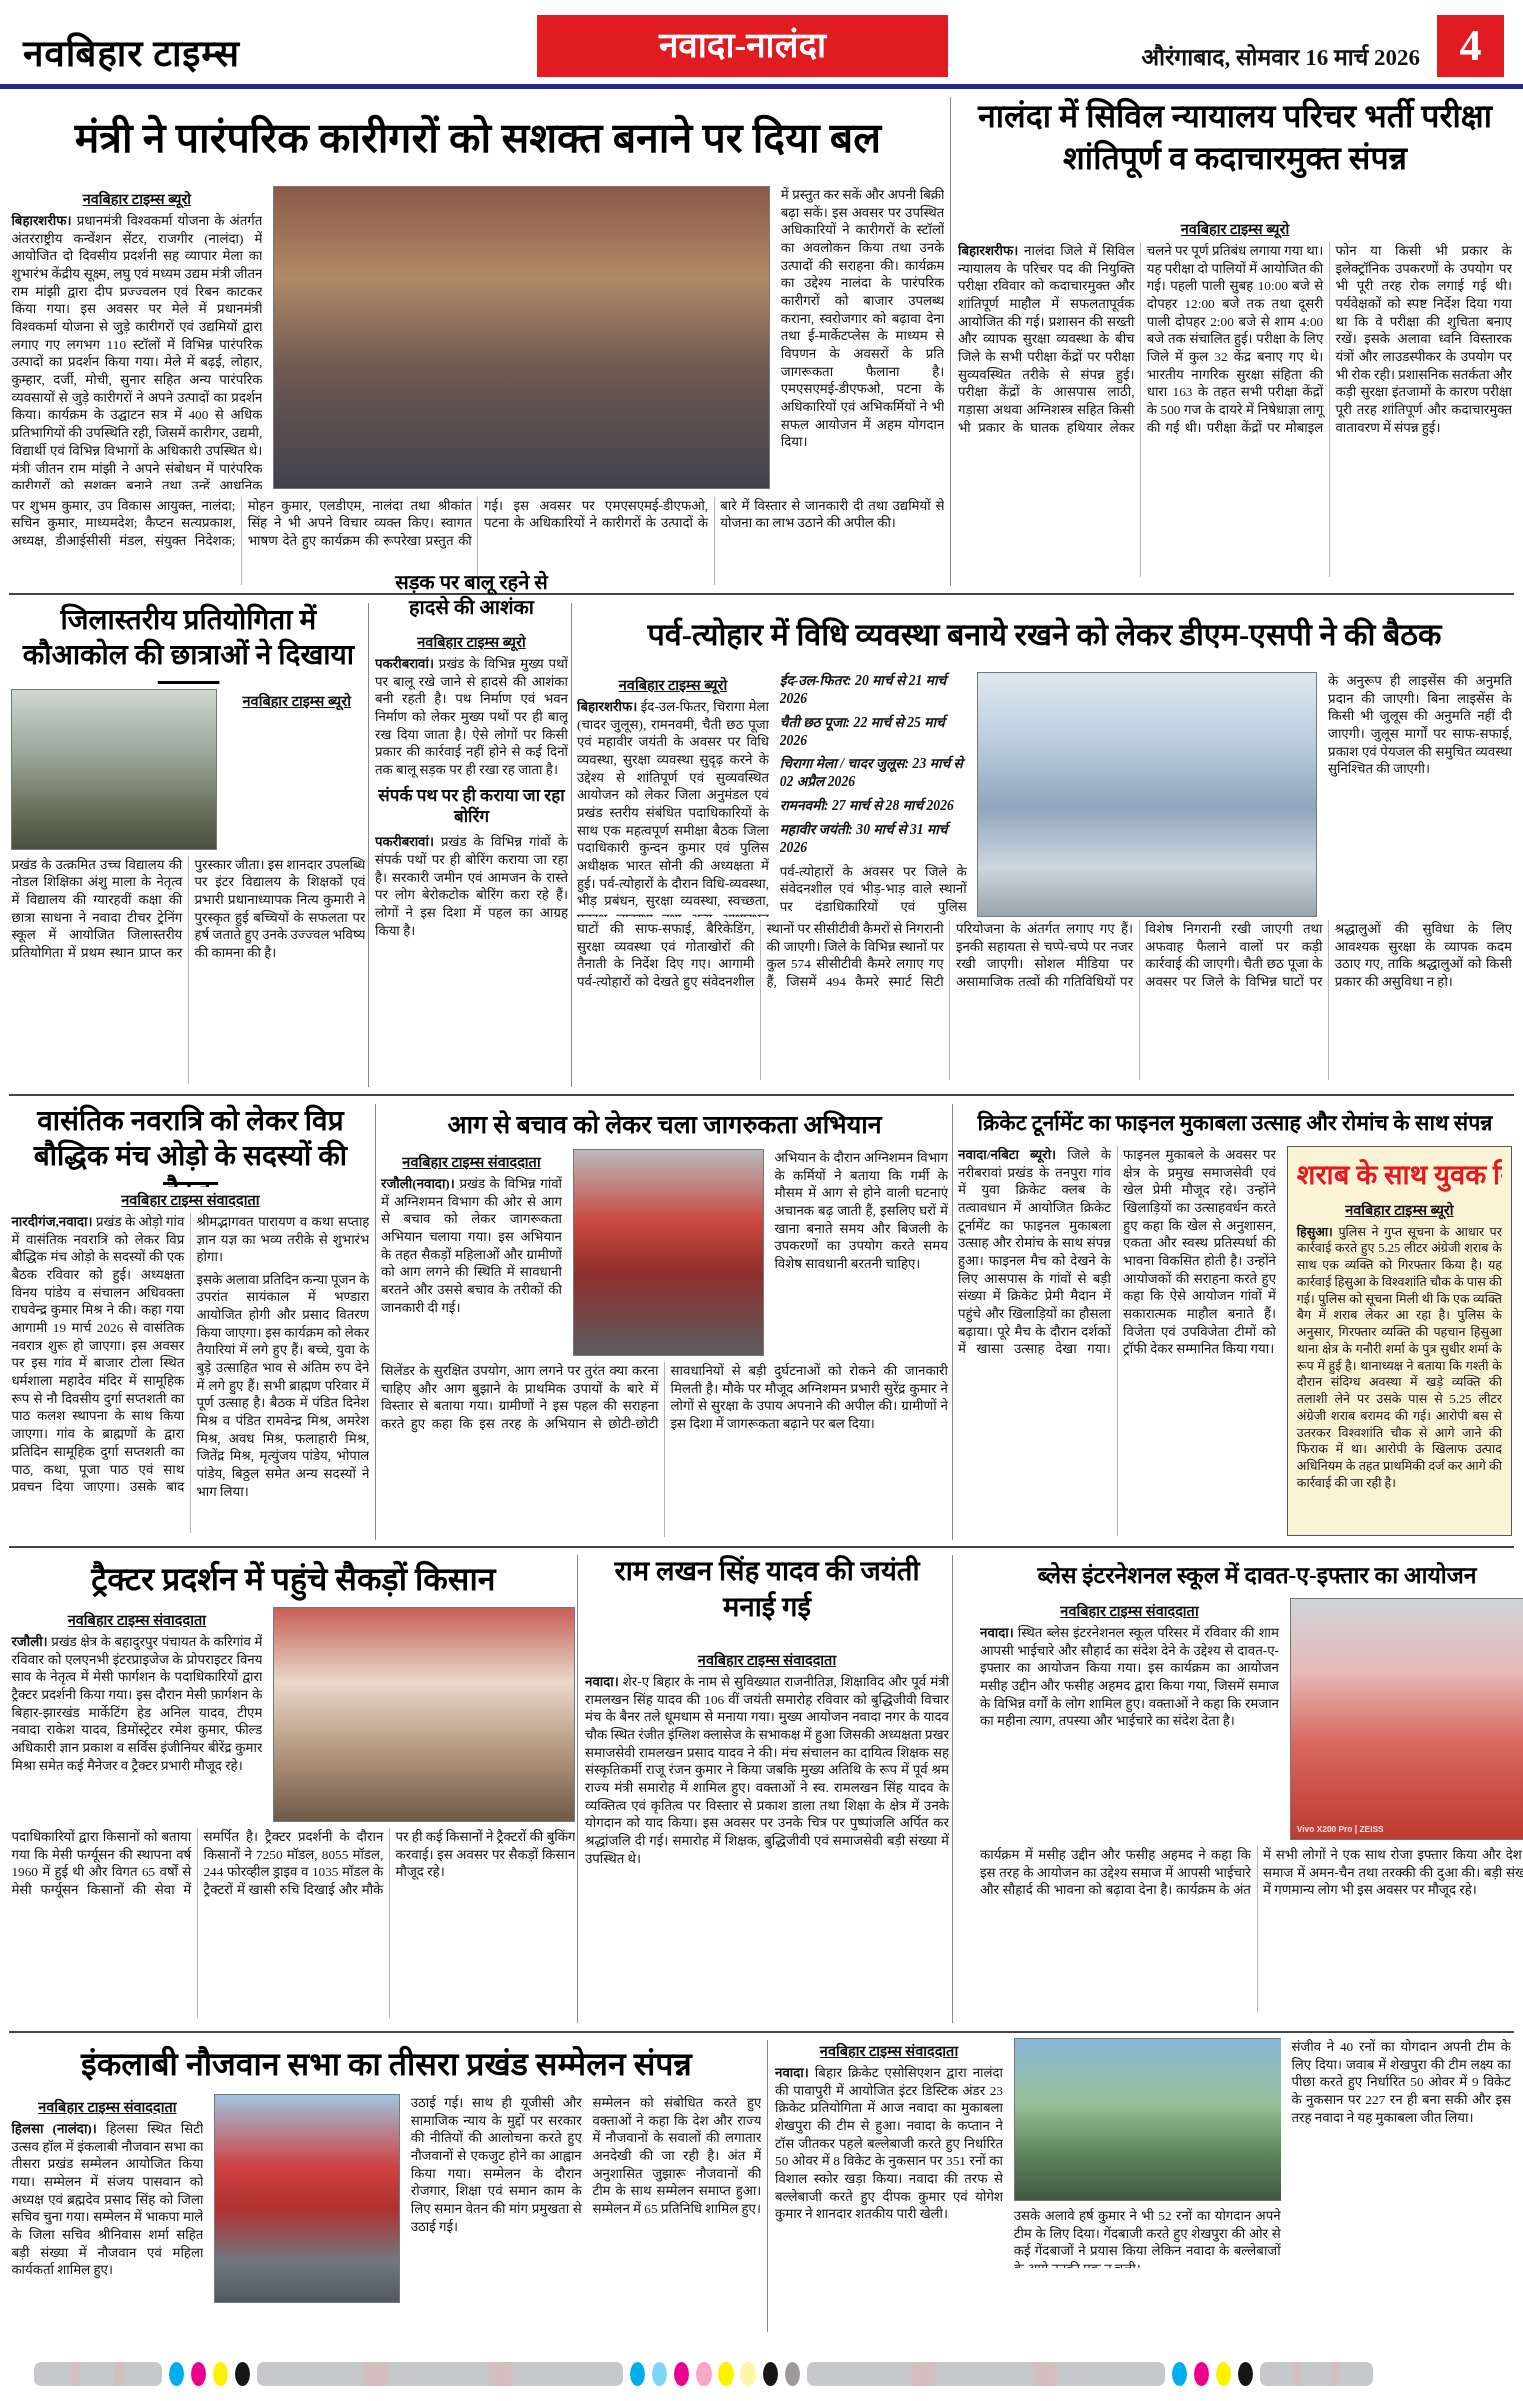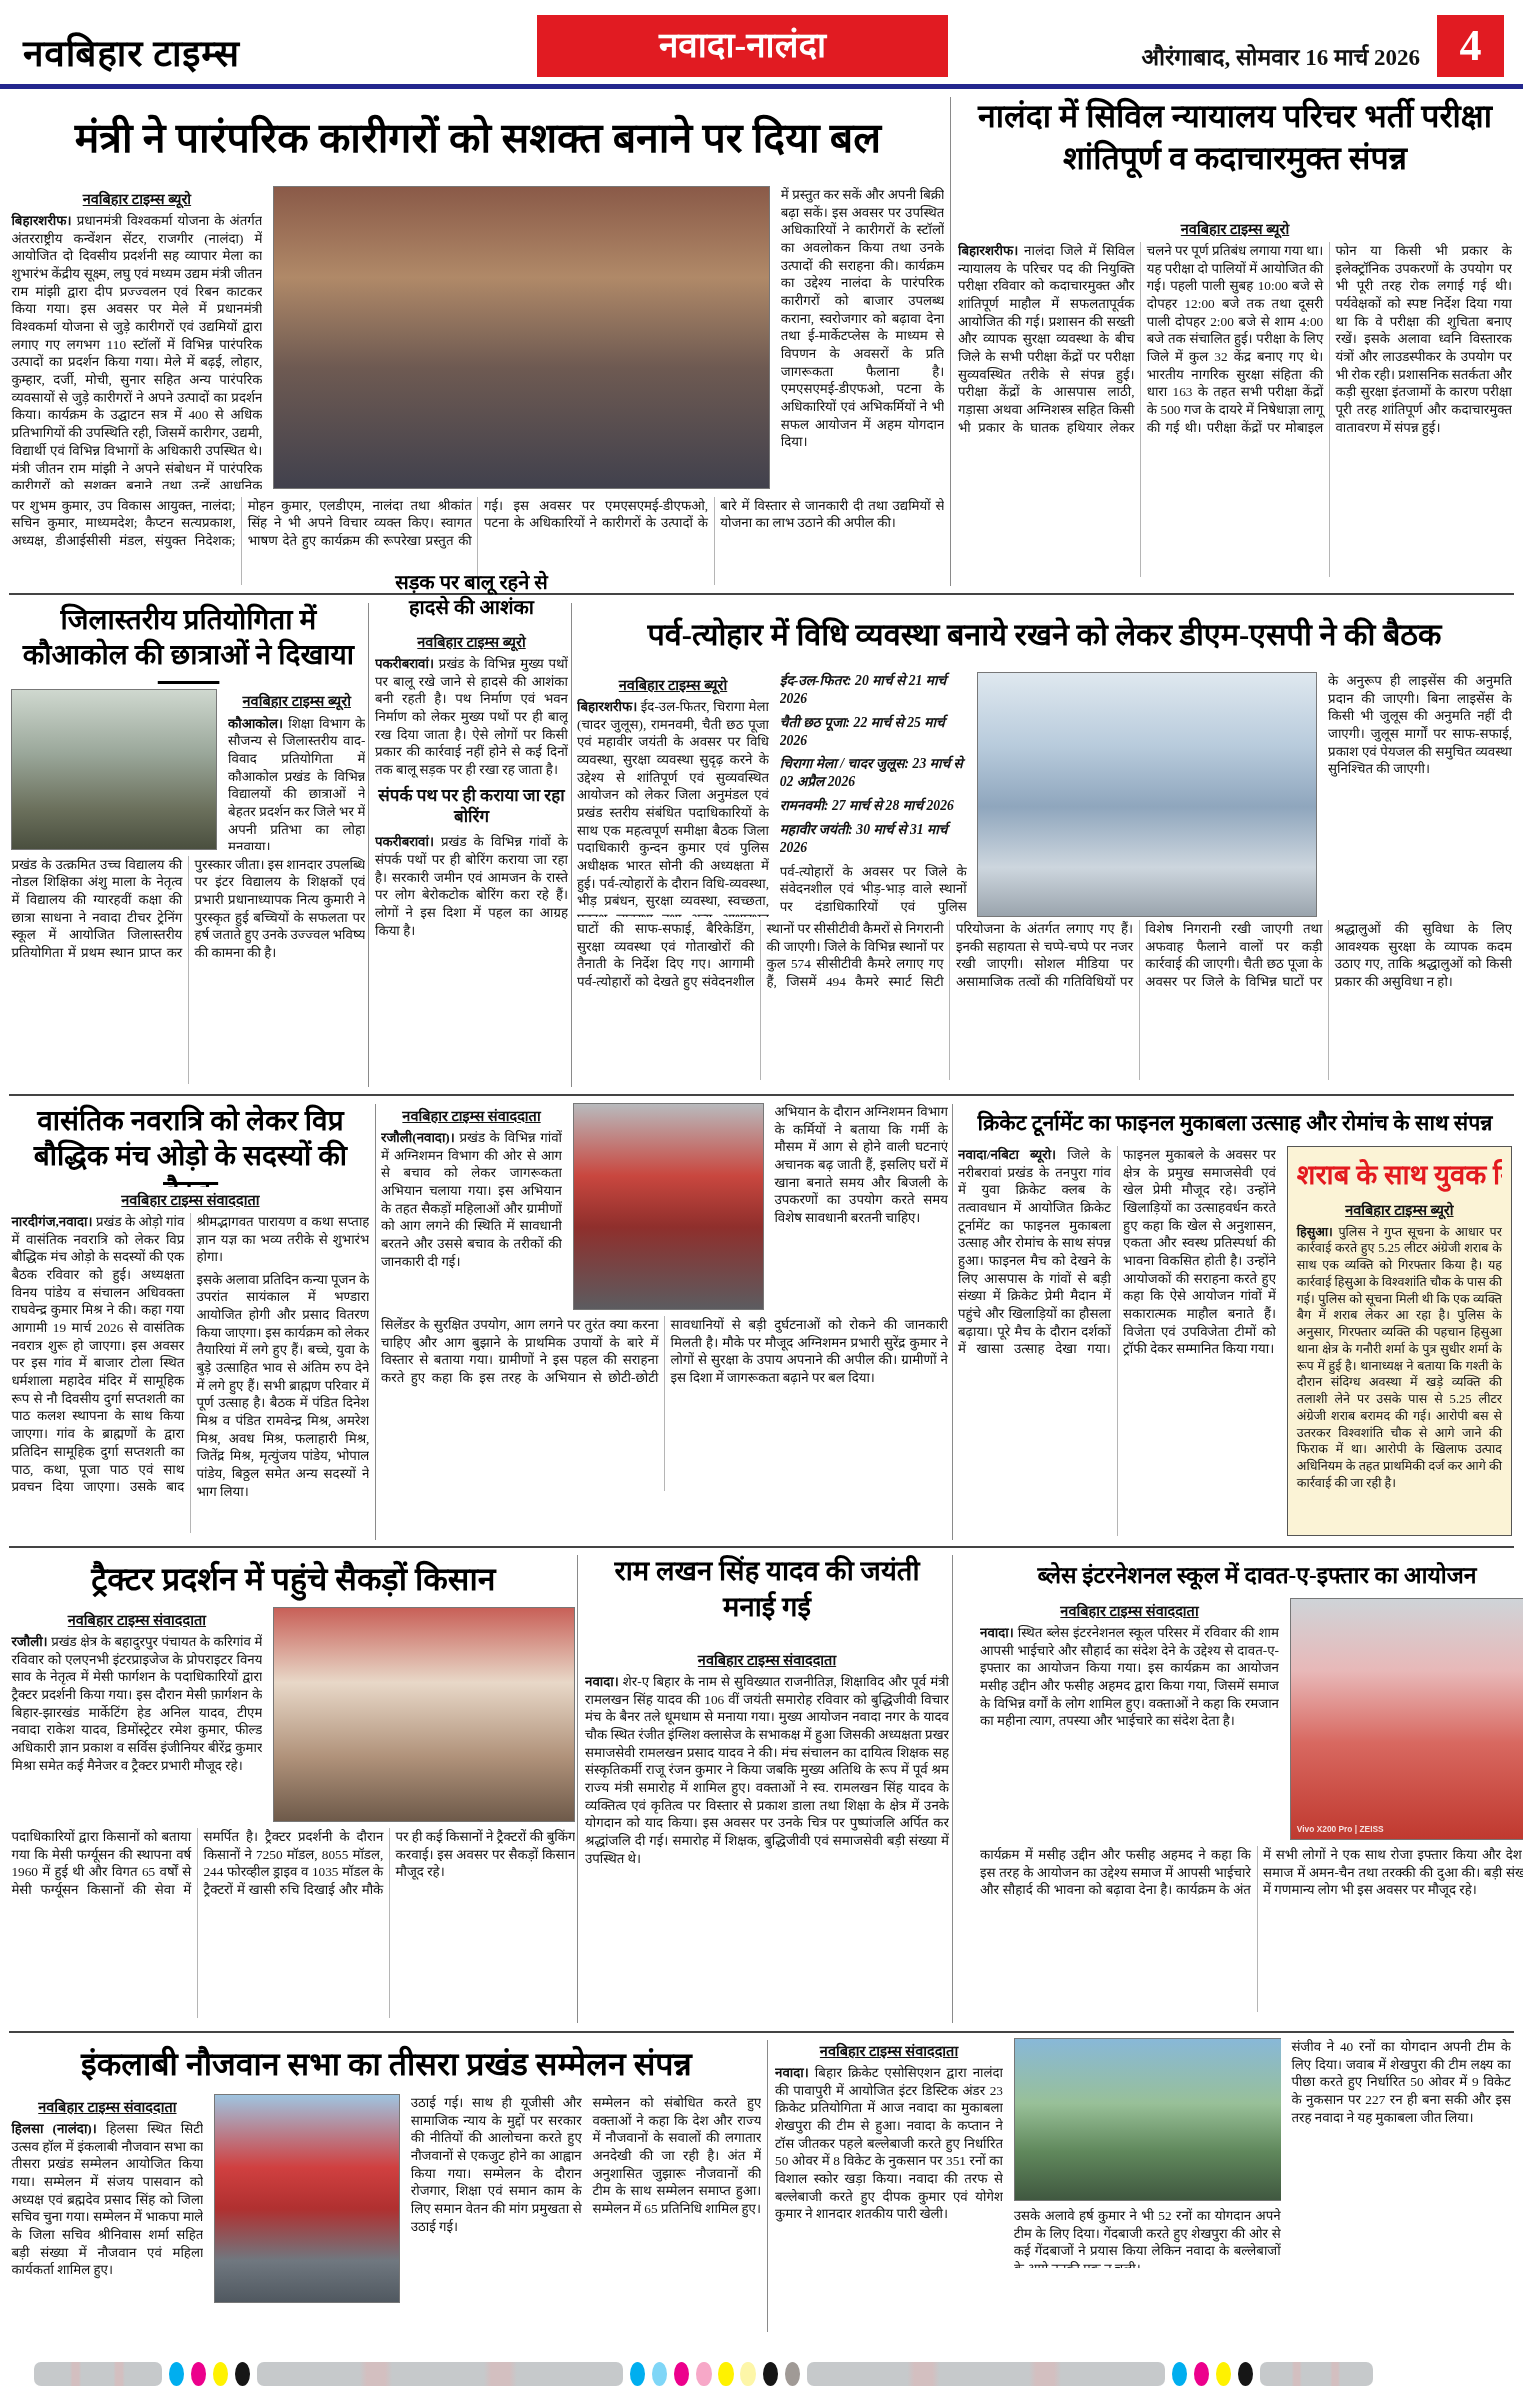--- a/index.html
+++ b/index.html
@@ -86,21 +86,20 @@
 
   <div class="vrule" style="left:950px;top:97px;height:489px"></div>
   <div class="hrule" style="top:593px"></div>
 
   <section class="article" style="left:11.4px;top:602px;width:354px;height:487px">
     <h1 class="hl" style="font-size:28px;height:82px;line-height:1.25">जिलास्तरीय प्रतियोगिता में कौआकोल की छात्राओं ने दिखाया जज्बा</h1>
     <div class="flexrow" style="height:161px;margin-top:4.6px">
       <div class="photo p2" style="width:204px"></div>
       <div class="txtcol" style="flex:1">
         <div class="byline">नवबिहार टाइम्स ब्यूरो</div>
-        <p class="bt"><b class="dl">कौआकोल।</b> <span>शिक्षा विभाग के सौजन्य से जिलास्तरीय वाद-विवाद प्रतियोगिता में कौआकोल प्रखंड के विभिन्न विद्यालयों की छात्राओं ने बेहतर प्रदर्शन कर जिले भर में अपनी प्रतिभा का लोहा मनवाया।</span></p>
       </div>
     </div>
     <div class="cols" style="column-count:2;height:228px;margin-top:6.1px">
       <p class="bt">प्रखंड के उत्क्रमित उच्च विद्यालय की नोडल शिक्षिका अंशु माला के नेतृत्व में विद्यालय की ग्यारहवीं कक्षा की छात्रा साधना ने नवादा टीचर ट्रेनिंग स्कूल में आयोजित जिलास्तरीय प्रतियोगिता में प्रथम स्थान प्राप्त कर पुरस्कार जीता। इस शानदार उपलब्धि पर इंटर विद्यालय के शिक्षकों एवं प्रभारी प्रधानाध्यापक नित्य कुमारी ने पुरस्कृत हुई बच्चियों के सफलता पर हर्ष जताते हुए उनके उज्ज्वल भविष्य की कामना की है।</p>
     </div>
   </section>
 
   <section class="article" style="left:375px;top:570px;width:193px;height:487px">
     <h1 class="hl" style="font-size:20px;height:59px;line-height:1.25">सड़क पर बालू रहने से हादसे की आशंका</h1>
     <div class="byline">नवबिहार टाइम्स ब्यूरो</div>
@@ -141,20 +140,21 @@
   <section class="article" style="left:11.4px;top:1103px;width:358px;height:440px">
     <h1 class="hl" style="font-size:28px;height:84px;line-height:1.25">वासंतिक नवरात्रि को लेकर विप्र बौद्धिक मंच ओड़ो के सदस्यों की बैठक</h1>
     <div class="byline">नवबिहार टाइम्स संवाददाता</div>
     <div class="cols" style="column-count:2;height:320px">
       <p class="bt"><b class="dl">नारदीगंज,नवादा।</b> <span>प्रखंड के ओड़ो गांव में वासंतिक नवरात्रि को लेकर विप्र बौद्धिक मंच ओड़ो के सदस्यों की एक बैठक रविवार को हुई। अध्यक्षता विनय पांडेय व संचालन अधिवक्ता राघवेन्द्र कुमार मिश्र ने की। कहा गया आगामी 19 मार्च 2026 से वासंतिक नवरात्र शुरू हो जाएगा। इस अवसर पर इस गांव में बाजार टोला स्थित धर्मशाला महादेव मंदिर में सामूहिक रूप से नौ दिवसीय दुर्गा सप्तशती का पाठ कलश स्थापना के साथ किया जाएगा। गांव के ब्राह्मणों के द्वारा प्रतिदिन सामूहिक दुर्गा सप्तशती का पाठ, कथा, पूजा पाठ एवं साथ प्रवचन दिया जाएगा। उसके बाद श्रीमद्भागवत पारायण व कथा सप्ताह ज्ञान यज्ञ का भव्य तरीके से शुभारंभ होगा।</span></p>
       <p class="bt">इसके अलावा प्रतिदिन कन्या पूजन के उपरांत सायंकाल में भण्डारा आयोजित होगी और प्रसाद वितरण किया जाएगा। इस कार्यक्रम को लेकर तैयारियां में लगे हुए हैं। बच्चे, युवा के बुड़े उत्साहित भाव से अंतिम रुप देने में लगे हुए हैं। सभी ब्राह्मण परिवार में पूर्ण उत्साह है। बैठक में पंडित दिनेश मिश्र व पंडित रामवेन्द्र मिश्र, अमरेश मिश्र, अवध मिश्र, फलाहारी मिश्र, जितेंद्र मिश्र, मृत्युंजय पांडेय, भोपाल पांडेय, बिठ्ठल समेत अन्य सदस्यों ने भाग लिया।</p>
     </div>
   </section>
 
   <section class="article" style="left:381px;top:1103px;width:567px;height:440px">
+    <h1 class="hl" style="font-size:25px;height:46px;line-height:44px;white-space:nowrap">आग से बचाव को लेकर चला जागरुकता अभियान</h1>
     <div class="flexrow" style="height:207px">
       <div class="txtcol" style="width:181px">
         <div class="byline">नवबिहार टाइम्स संवाददाता</div>
         <p class="bt"><b class="dl">रजौली(नवादा)।</b> <span>प्रखंड के विभिन्न गांवों में अग्निशमन विभाग की ओर से आग से बचाव को लेकर जागरूकता अभियान चलाया गया। इस अभियान के तहत सैकड़ों महिलाओं और ग्रामीणों को आग लगने की स्थिति में सावधानी बरतने और उससे बचाव के तरीकों की जानकारी दी गई।</span></p>
       </div>
       <div class="photo p4" style="width:189px"></div>
       <div class="txtcol" style="flex:1">
         <p class="bt">अभियान के दौरान अग्निशमन विभाग के कर्मियों ने बताया कि गर्मी के मौसम में आग से होने वाली घटनाएं अचानक बढ़ जाती हैं, इसलिए घरों में खाना बनाते समय और बिजली के उपकरणों का उपयोग करते समय विशेष सावधानी बरतनी चाहिए।</p>
       </div>
     </div>

